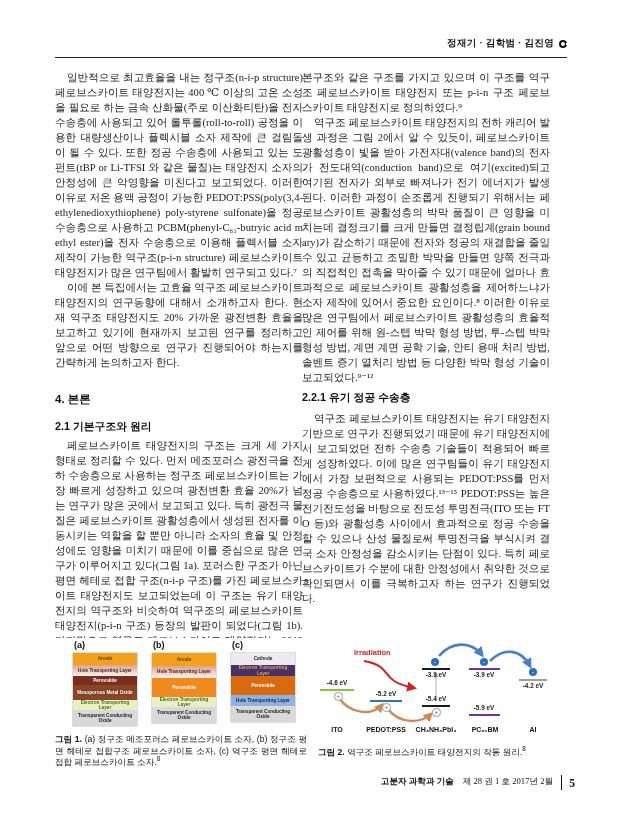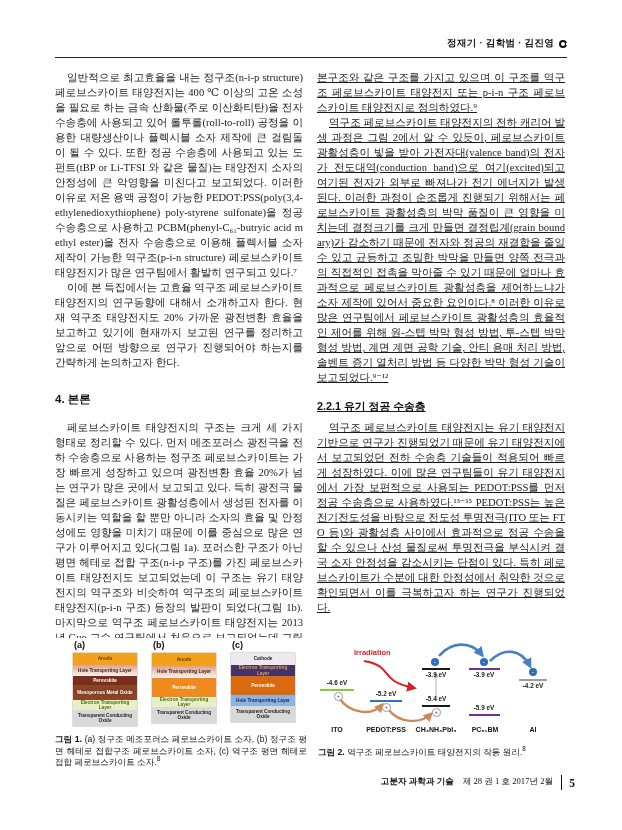--- a/index.html
+++ b/index.html
@@ -9,28 +9,28 @@
   .hdr{position:absolute;top:37px;left:55px;width:512px;text-align:right;
        font-family:"Liberation Sans","DejaVu Sans",sans-serif;font-weight:bold;font-size:9.5px;color:#111;}
   .hdr .authors{vertical-align:middle;letter-spacing:0.3px;text-align:center;}
   .author-mark{display:inline-block;vertical-align:middle;margin-left:5px;width:4px;height:4px;
        border:2.6px solid #111;border-radius:50%;position:relative;}
   .author-mark:after{content:"";position:absolute;right:-3px;top:1px;width:2px;height:2px;background:#fff;}
   .hrule{position:absolute;top:57px;left:55px;width:512px;height:1px;background:#222;}
   
   .col{position:absolute;top:70px;width:248px;height:568px;overflow:hidden;}
   .col.left{left:55px;}
-  .col.right{left:317px;text-decoration:underline;}
+  .col.right{left:302px;}
   p.body{margin:0;font-size:10.6px;line-height:15px;text-align:justify;text-indent:12px;word-break:break-all;}
   p.body.noindent{text-indent:0;}
   .h1{font-family:"Liberation Sans","DejaVu Sans",sans-serif;font-weight:bold;font-size:11.5px;
       margin:22px 0 13px 0;color:#111;}
   .h2{font-family:"Liberation Sans","DejaVu Sans",sans-serif;font-weight:bold;font-size:10.8px;
       margin:14px 0 4px 0;color:#111;}
-  .h2.tight{margin:15px 0 6px 0;}
+  .h2.tight{margin:6px 0 6px 0;}
   
   .figcap{font-family:"Liberation Sans","DejaVu Sans",sans-serif;font-size:8.6px;line-height:11.5px;
       text-align:justify;color:#111;word-break:break-all;}
   .figcap b{font-weight:bold;}
   .figcap sup{font-size:6.3px;}
   
   .fig1{position:absolute;left:55px;top:640px;width:252px;}
   .f1panels{display:flex;padding-left:18px;gap:0;}
   .f1col{margin-right:15px;}
   .f1col:last-child{margin-right:0;}
@@ -77,20 +77,21 @@
 
   <div class="hdr">
     <span class="authors">정재기 · 김학범 · 김진영</span><span class="author-mark"></span>
   </div>
   <div class="hrule"></div>
 
   <div class="col left">
     <p class="body">일반적으로 최고효율을 내는 정구조(n-i-p structure) 페로브스카이트 태양전지는 400 ℃ 이상의 고온 소성을 필요로 하는 금속 산화물(주로 이산화티탄)을 전자 수송층에 사용되고 있어 롤투롤(roll-to-roll) 공정을 이용한 대량생산이나 플렉시블 소자 제작에 큰 걸림돌이 될 수 있다. 또한 정공 수송층에 사용되고 있는 도펀트(tBP or Li-TFSI 와 같은 물질)는 태양전지 소자의 안정성에 큰 악영향을 미친다고 보고되었다. 이러한 이유로 저온 용액 공정이 가능한 PEDOT:PSS(poly(3,4-ethylenedioxythiophene) poly-styrene sulfonate)을 정공 수송층으로 사용하고 PCBM(phenyl-C₆₁-butryic acid methyl ester)을 전자 수송층으로 이용해 플렉서블 소자 제작이 가능한 역구조(p-i-n structure) 페로브스카이트 태양전지가 많은 연구팀에서 활발히 연구되고 있다.⁷</p>
     <p class="body">이에 본 특집에서는 고효율 역구조 페로브스카이트 태양전지의 연구동향에 대해서 소개하고자 한다. 현재 역구조 태양전지도 20% 가까운 광전변환 효율을 보고하고 있기에 현재까지 보고된 연구를 정리하고 앞으로 어떤 방향으로 연구가 진행되어야 하는지를 간략하게 논의하고자 한다.</p>
     <div class="h1">4. 본론</div>
+    <div class="h2" style="margin-top:0;">2.1 기본구조와 원리</div>
     <p class="body">페로브스카이트 태양전지의 구조는 크게 세 가지 형태로 정리할 수 있다. 먼저 메조포러스 광전극을 전하 수송층으로 사용하는 정구조 페로브스카이트는 가장 빠르게 성장하고 있으며 광전변환 효율 20%가 넘는 연구가 많은 곳에서 보고되고 있다. 특히 광전극 물질은 페로브스카이트 광활성층에서 생성된 전자를 이동시키는 역할을 할 뿐만 아니라 소자의 효율 및 안정성에도 영향을 미치기 때문에 이를 중심으로 많은 연구가 이루어지고 있다(그림 1a). 포러스한 구조가 아닌 평면 헤테로 접합 구조(n-i-p 구조)를 가진 페로브스카이트 태양전지도 보고되었는데 이 구조는 유기 태양전지의 역구조와 비슷하여 역구조의 페로브스카이트 태양전지(p-i-n 구조) 등장의 발판이 되었다(그림 1b). 마지막으로 역구조 페로브스카이트 태양전지는 2013년 Guo 교수 연구팀에서 처음으로 보고되었는데 그림 1c에서 보듯이 유기 태양전지의 기</p>
   </div>
 
   <div class="col right">
     <p class="body noindent">본구조와 같은 구조를 가지고 있으며 이 구조를 역구조 페로브스카이트 태양전지 또는 p-i-n 구조 페로브스카이트 태양전지로 정의하였다.⁹</p>
     <p class="body">역구조 페로브스카이트 태양전지의 전하 캐리어 발생 과정은 그림 2에서 알 수 있듯이, 페로브스카이트 광활성층이 빛을 받아 가전자대(valence band)의 전자가 전도대역(conduction band)으로 여기(excited)되고 여기된 전자가 외부로 빠져나가 전기 에너지가 발생된다. 이러한 과정이 순조롭게 진행되기 위해서는 페로브스카이트 광활성층의 박막 품질이 큰 영향을 미치는데 결정크기를 크게 만들면 결정립계(grain boundary)가 감소하기 때문에 전자와 정공의 재결합을 줄일 수 있고 균등하고 조밀한 박막을 만들면 양쪽 전극과의 직접적인 접촉을 막아줄 수 있기 때문에 얼마나 효과적으로 페로브스카이트 광활성층을 제어하느냐가 소자 제작에 있어서 중요한 요인이다.⁸ 이러한 이유로 많은 연구팀에서 페로브스카이트 광활성층의 효율적인 제어를 위해 원-스텝 박막 형성 방법, 투-스텝 박막 형성 방법, 계면 계면 공학 기술, 안티 용매 처리 방법, 솔벤트 증기 열처리 방법 등 다양한 박막 형성 기술이 보고되었다.⁹⁻¹²</p>
     <div class="h2 tight">2.2.1 유기 정공 수송층</div>
     <p class="body">역구조 페로브스카이트 태양전지는 유기 태양전지 기반으로 연구가 진행되었기 때문에 유기 태양전지에서 보고되었던 전하 수송층 기술들이 적용되어 빠르게 성장하였다. 이에 많은 연구팀들이 유기 태양전지에서 가장 보편적으로 사용되는 PEDOT:PSS를 먼저 정공 수송층으로 사용하였다.¹³⁻¹⁵ PEDOT:PSS는 높은 전기전도성을 바탕으로 전도성 투명전극(ITO 또는 FTO 등)와 광활성층 사이에서 효과적으로 정공 수송을 할 수 있으나 산성 물질로써 투명전극을 부식시켜 결국 소자 안정성을 감소시키는 단점이 있다. 특히 페로브스카이트가 수분에 대한 안정성에서 취약한 것으로 확인되면서 이를 극복하고자 하는 연구가 진행되었다.</p>
 
   </div>

